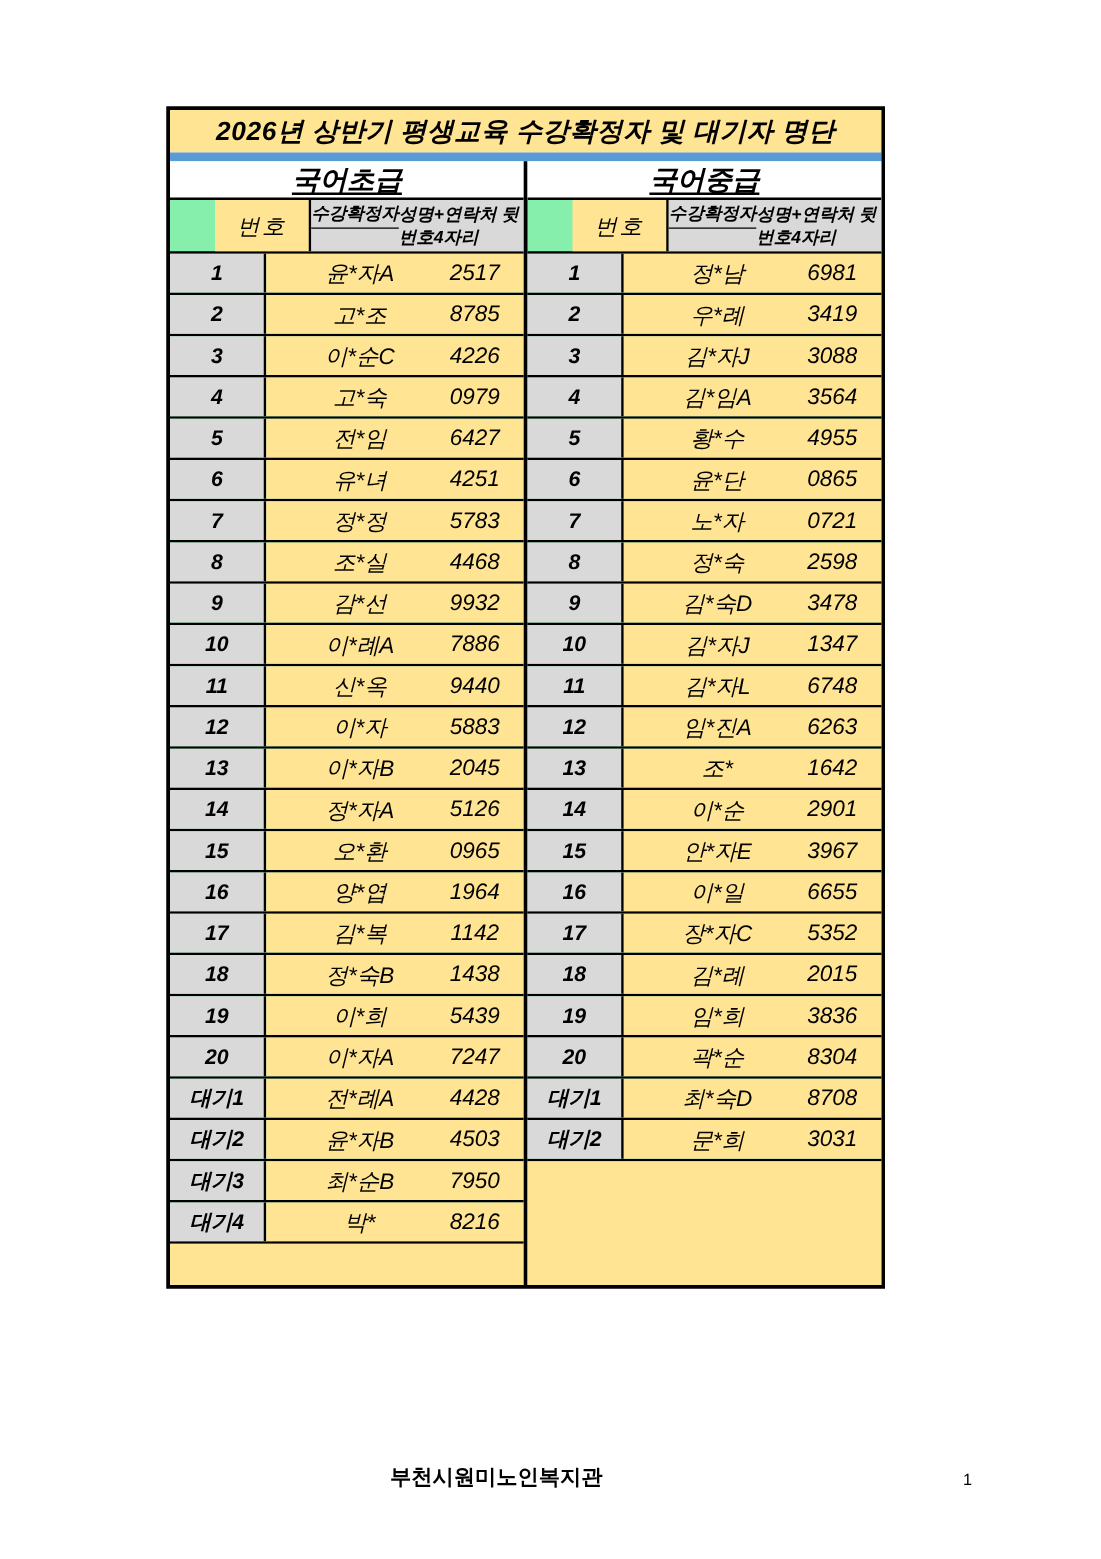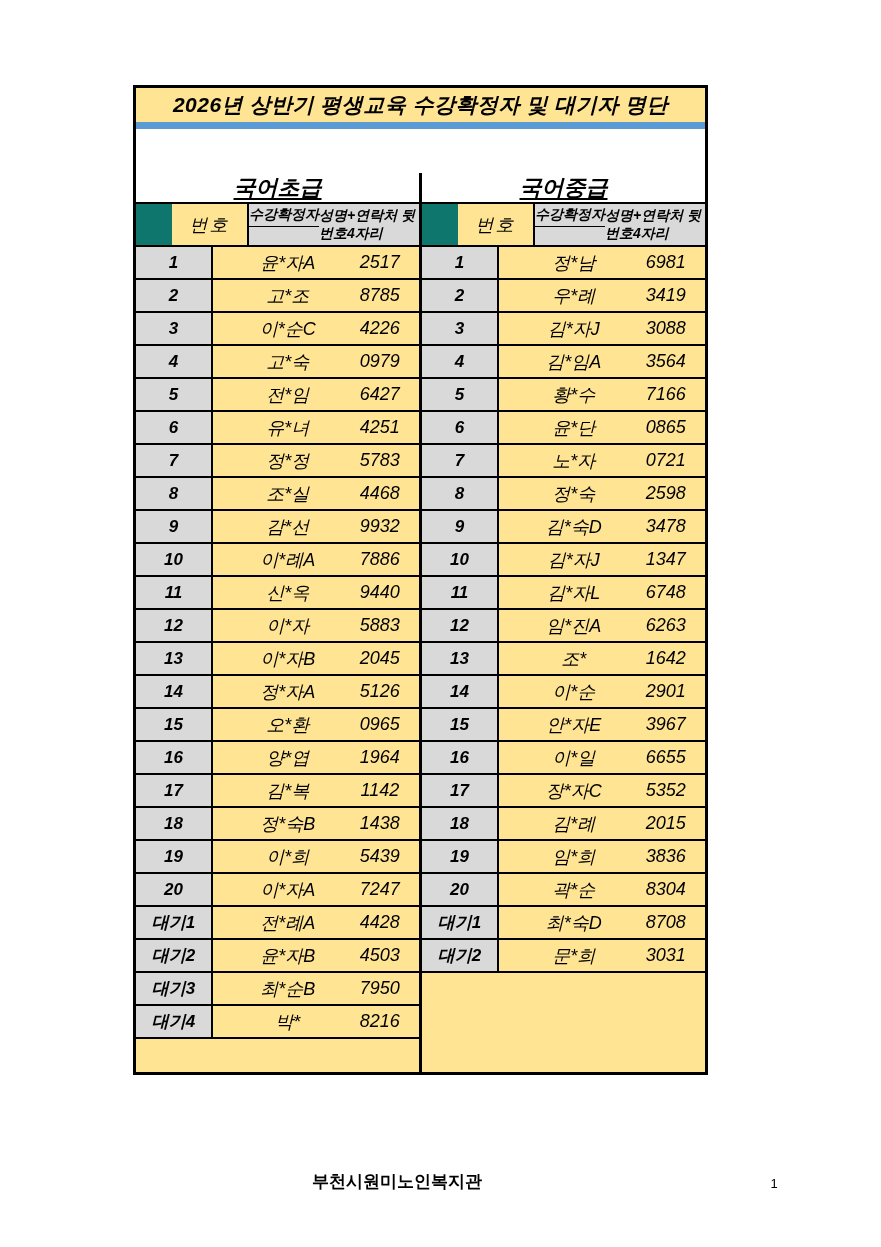--- a/index.html
+++ b/index.html
@@ -16,21 +16,21 @@
     border: 3px solid #000; background: #fff; font-style: italic;
   }
   .title-bar {
     height: 34px; background: #FFE494;
     display: flex; align-items: center; justify-content: center;
     font-weight: bold; font-size: 21px; letter-spacing: 0.5px;
   }
   .blue-divider { height: 7px; background: #5B9BD5; }
 
   .halves { display: flex; }
-  .half { flex: 1; display: flex; flex-direction: column; background: #0f766e; margin-top: 44px; }
+  .half { flex: 1; display: flex; flex-direction: column; background: #86efac; }
   .half.right { border-left: 3px solid #000; }
 
   .section-name {
     height: 31px; border-bottom: 2px solid #000; background: #fff;
     display: flex; align-items: center; justify-content: center;
     font-weight: bold; font-size: 22px;
   }
   .section-name span {
     text-decoration: underline; text-decoration-thickness: 2px; text-underline-offset: 3px;
   }
@@ -315,21 +315,21 @@
               <div class="cell-no">4</div>
               <div class="cell-data">
                 <span class="name">김*임A</span>
                 <span class="phone">3564</span>
               </div>
             </div>
             <div class="row">
               <div class="cell-no">5</div>
               <div class="cell-data">
                 <span class="name">황*수</span>
-                <span class="phone">7166</span>
+                <span class="phone">4955</span>
               </div>
             </div>
             <div class="row">
               <div class="cell-no">6</div>
               <div class="cell-data">
                 <span class="name">윤*단</span>
                 <span class="phone">0865</span>
               </div>
             </div>
             <div class="row">

